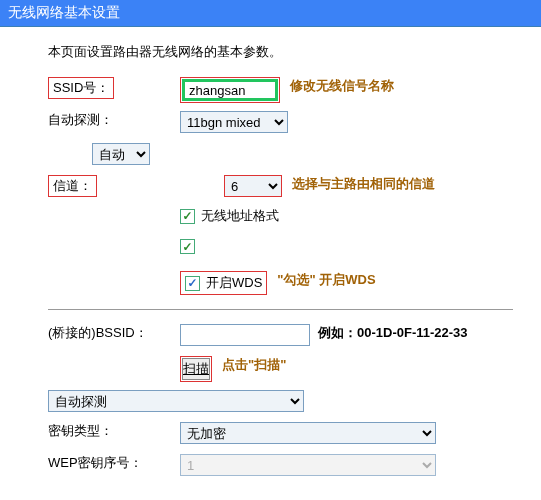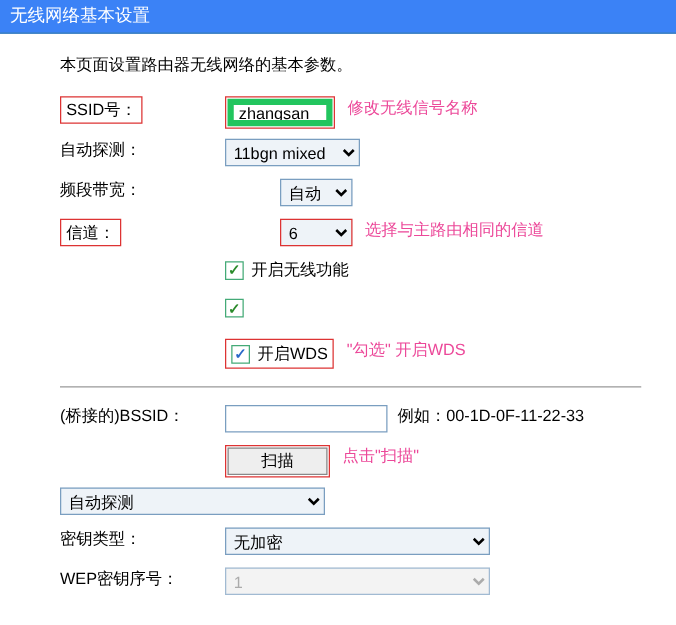--- a/index.html
+++ b/index.html
@@ -41,56 +41,56 @@
     display: inline-block;
   }
   input[type=text] {
     height: 22px;
     padding: 1px 4px;
     border: 1px solid #7a9ec0;
     background: #fff;
     font-size: 13px;
   }
   input.wide { width: 220px; }
-  input.ssid { width: 84px; border: 5px solid #22c55e; }
+  input.ssid { width: 96px; border: 3px solid #22c55e; }
   select {
     height: 22px;
     border: 1px solid #7a9ec0;
     background: #eef3f8;
     font-size: 13px;
     padding: 0 2px;
   }
   select.small { width: 58px; margin-left: 44px; }
   select.med  { width: 108px; }
-  select.wide { width: 212px; }
+  select.wide { width: 256px; }
   .red-border { border: 1px solid #d33 !important; }
-  .ann { color: #ec4899; margin-left: 10px; }
+  .ann { color: #a16207; margin-left: 10px; font-weight: bold; }
   .checkwrap {
     display: flex;
     align-items: center;
     gap: 6px;
   }
   .checkbox {
     width: 15px; height: 15px;
     border: 1px solid #4a7; background: #fff;
     display:flex; align-items:center; justify-content:center;
     color:#2a8a2a; font-size:12px; font-weight:bold; line-height:1;
   }
   .checkblue { color:#2a68c8; }
   .boxed { border:1px solid #d33; padding:2px 4px; display:inline-flex; align-items:center; gap:6px; }
   hr.div {
     border:none; border-top:1px solid #999; margin:14px 0;
   }
   .btn {
     border:1px solid #888; background:#eee;
-    padding:2px 26px; font-size:13px; height:22px;
-    display:inline-flex; align-items:center;
+    padding:2px 0; font-size:13px; height:22px;
+    display:inline-flex; align-items:center;text-decoration:underline;
   }
   .red-btn-wrap { border:1px solid #d33; display:inline-block; padding:1px; }
-  .example { margin-left:8px; color:#000; }
+  .example { margin-left:8px; color:#000;font-weight:bold; }
   .disabled select { color:#888; background:#eee; }
 </style>
 </head>
 <body>
 
 <div class="titlebar">
   <span>无线网络基本设置</span>
 </div>
 
 <div class="content">
@@ -108,41 +108,40 @@
   </div>
 
   <div class="row">
     <div class="lab">自动探测：</div>
     <select class="med">
       <option>11bgn mixed</option>
     </select>
   </div>
 
   <div class="row">
-    <div class="lab">频段带宽：</div>
     <select class="small">
       <option>自动</option>
     </select>
   </div>
 
   <div class="row">
     <div class="lab">
       <span class="lab-box">信道：</span>
     </div>
     <select class="small red-border">
       <option>6</option>
     </select>
     <span class="ann">选择与主路由相同的信道</span>
   </div>
 
   <div class="row">
     <div class="lab"></div>
     <div class="checkwrap">
       <span class="checkbox">✓</span>
-      <span>开启无线功能</span>
+      <span>无线地址格式</span>
     </div>
   </div>
 
   <div class="row">
     <div class="lab"></div>
     <div class="checkwrap">
       <span class="checkbox">✓</span>
     </div>
   </div>
 

